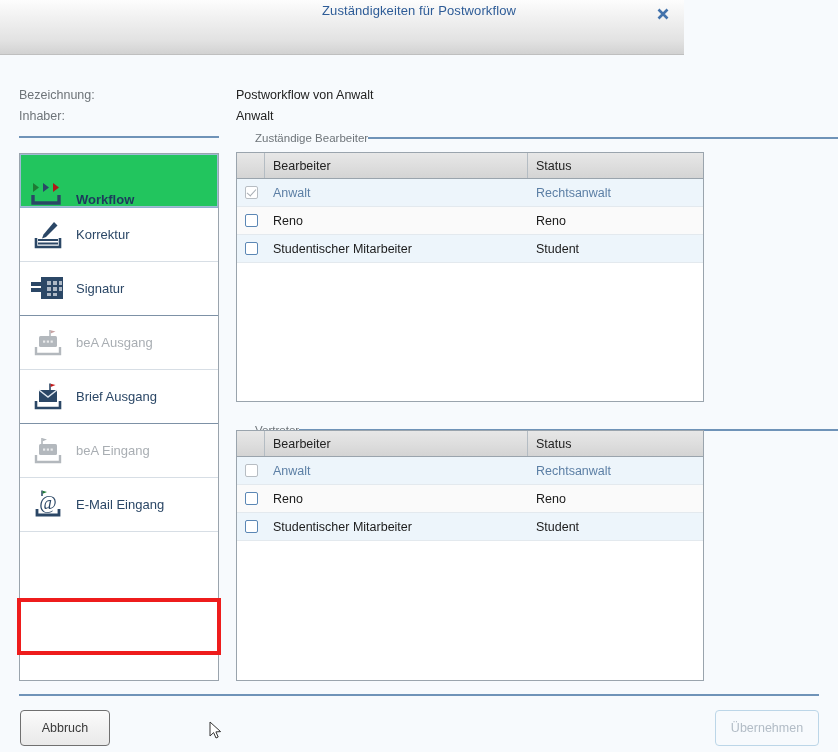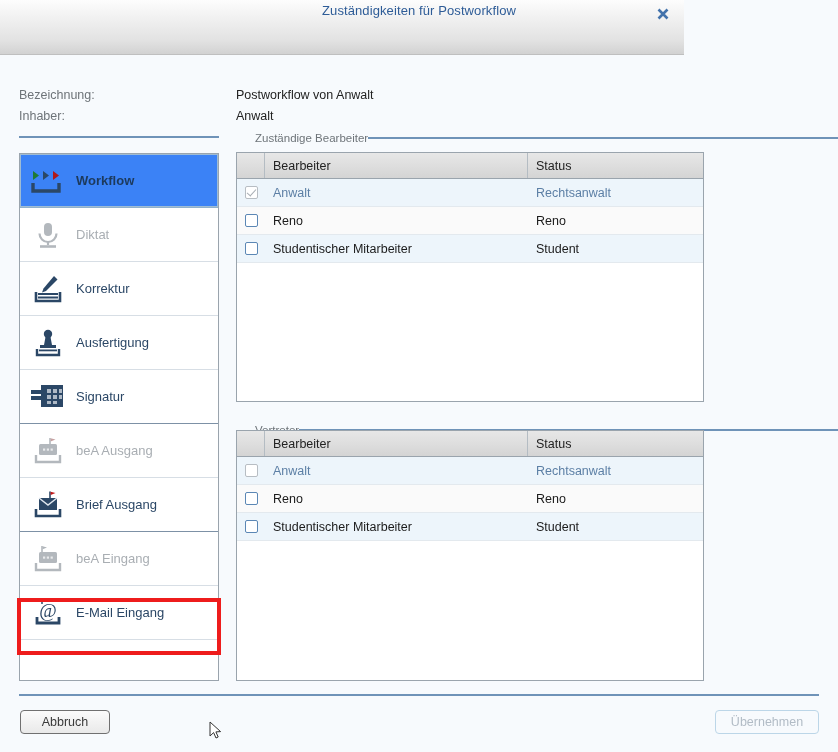--- a/index.html
+++ b/index.html
@@ -64,23 +64,24 @@
   }
   .side-item {
     position: relative;
     height: 54px;
     display: flex; align-items: center;
     border-bottom: 1px solid #d7dee5;
     background: #ffffff;
     cursor: pointer;
   }
   .side-item.active {
-    background: #3b82f6;
+    background: #22c55e;
     border-bottom: 1px solid #8fb0cc;
     box-shadow: inset 0 0 0 1px #9fbcd4;
+    align-items: flex-end;
   }
   .side-item.sep-strong { border-bottom: 1px solid #7d91a6; }
   .side-item .ico {
     width: 56px; min-width: 56px;
     display: flex; align-items: center; justify-content: center;
   }
   .side-item .lbl {
     font-size: 13px; color: #2b4766;
   }
   .side-item.active .lbl { font-weight: bold; color: #1d3a5c; }
@@ -154,21 +155,21 @@
     transform: rotate(42deg);
   }
 
   
   .footer-rule {
     position: absolute; left: 19px; top: 694px;
     width: 800px; height: 2px; background: #6f93b8;
   }
   .btn {
     position: absolute;
-    height: 24px;
+    height: 36px;
     font-size: 12.5px;
     display: flex; align-items: center; justify-content: center;
     border-radius: 4px;
     cursor: pointer;
   }
   .btn-cancel {
     left: 20px; top: 710px; width: 90px;
     background: linear-gradient(to bottom,#fbfbfb,#e9e9e9);
     border: 1px solid #707070;
     color: #3a3a3a;
@@ -215,56 +216,33 @@
         <svg width="34" height="28" viewBox="0 0 34 28">
           <path d="M2 4 L2 13 L8 8.5 Z" fill="#1f7a34"></path>
           <path d="M12 4 L12 13 L18 8.5 Z" fill="#2b4766"></path>
           <path d="M22 4 L22 13 L28 8.5 Z" fill="#b01818"></path>
           <path d="M2 16 L2 24 L28 24 L28 16" fill="none" stroke="#2b4766" stroke-width="3.4"></path>
         </svg>
       </span>
       <span class="lbl">Workflow</span>
     </div>
 
-    <div class="side-item disabled">
-      <span class="ico">
-        <svg width="30" height="30" viewBox="0 0 30 30">
-          <rect x="11" y="3" width="8" height="13" rx="4" fill="#b3b8bd"></rect>
-          <path d="M6.5 13.5 a8.5 8.5 0 0 0 17 0" fill="none" stroke="#b3b8bd" stroke-width="2.2"></path>
-          <path d="M15 21 L15 25" stroke="#b3b8bd" stroke-width="2.2"></path>
-          <path d="M7 26.5 L23 26.5" stroke="#b3b8bd" stroke-width="2.6"></path>
-        </svg>
-      </span>
-      <span class="lbl">Diktat</span>
-    </div>
 
     <div class="side-item">
       <span class="ico">
         <svg width="30" height="30" viewBox="0 0 30 30">
           <path d="M21 2 L24.5 5.5 L13 17 L9 18.5 L10.5 14.5 Z" fill="#2b4766"></path>
           <rect x="5" y="19" width="20" height="2" fill="#2b4766"></rect>
           <rect x="5" y="22.5" width="20" height="2" fill="#2b4766"></rect>
           <path d="M3 18 L3 27 L27 27 L27 18" fill="none" stroke="#2b4766" stroke-width="2.6"></path>
         </svg>
       </span>
       <span class="lbl">Korrektur</span>
     </div>
 
-    <div class="side-item">
-      <span class="ico">
-        <svg width="30" height="30" viewBox="0 0 30 30">
-          <circle cx="15" cy="6" r="4.2" fill="#2b4766"></circle>
-          <path d="M12.5 9 L17.5 9 L19 17 L11 17 Z" fill="#2b4766"></path>
-          <rect x="7" y="17" width="16" height="3" fill="#2b4766"></rect>
-          <rect x="6" y="21.5" width="18" height="1.8" fill="#2b4766"></rect>
-          <path d="M4 21 L4 27 L26 27 L26 21" fill="none" stroke="#2b4766" stroke-width="2.4"></path>
-        </svg>
-      </span>
-      <span class="lbl">Ausfertigung</span>
-    </div>
 
     <div class="side-item sep-strong">
       <svg class="ico" width="40" height="30" viewBox="0 0 40 30">
         <rect x="13" y="3" width="22" height="22" fill="#2b4766"></rect>
         <rect x="3" y="8" width="14" height="4" fill="#2b4766"></rect>
         <rect x="3" y="14" width="14" height="4" fill="#2b4766"></rect>
         <rect x="19" y="7" width="4" height="4" fill="#aeb9c6"></rect>
         <rect x="25" y="7" width="4" height="4" fill="#aeb9c6"></rect>
         <rect x="31" y="7" width="3" height="4" fill="#aeb9c6"></rect>
         <rect x="19" y="13" width="4" height="4" fill="#aeb9c6"></rect>

